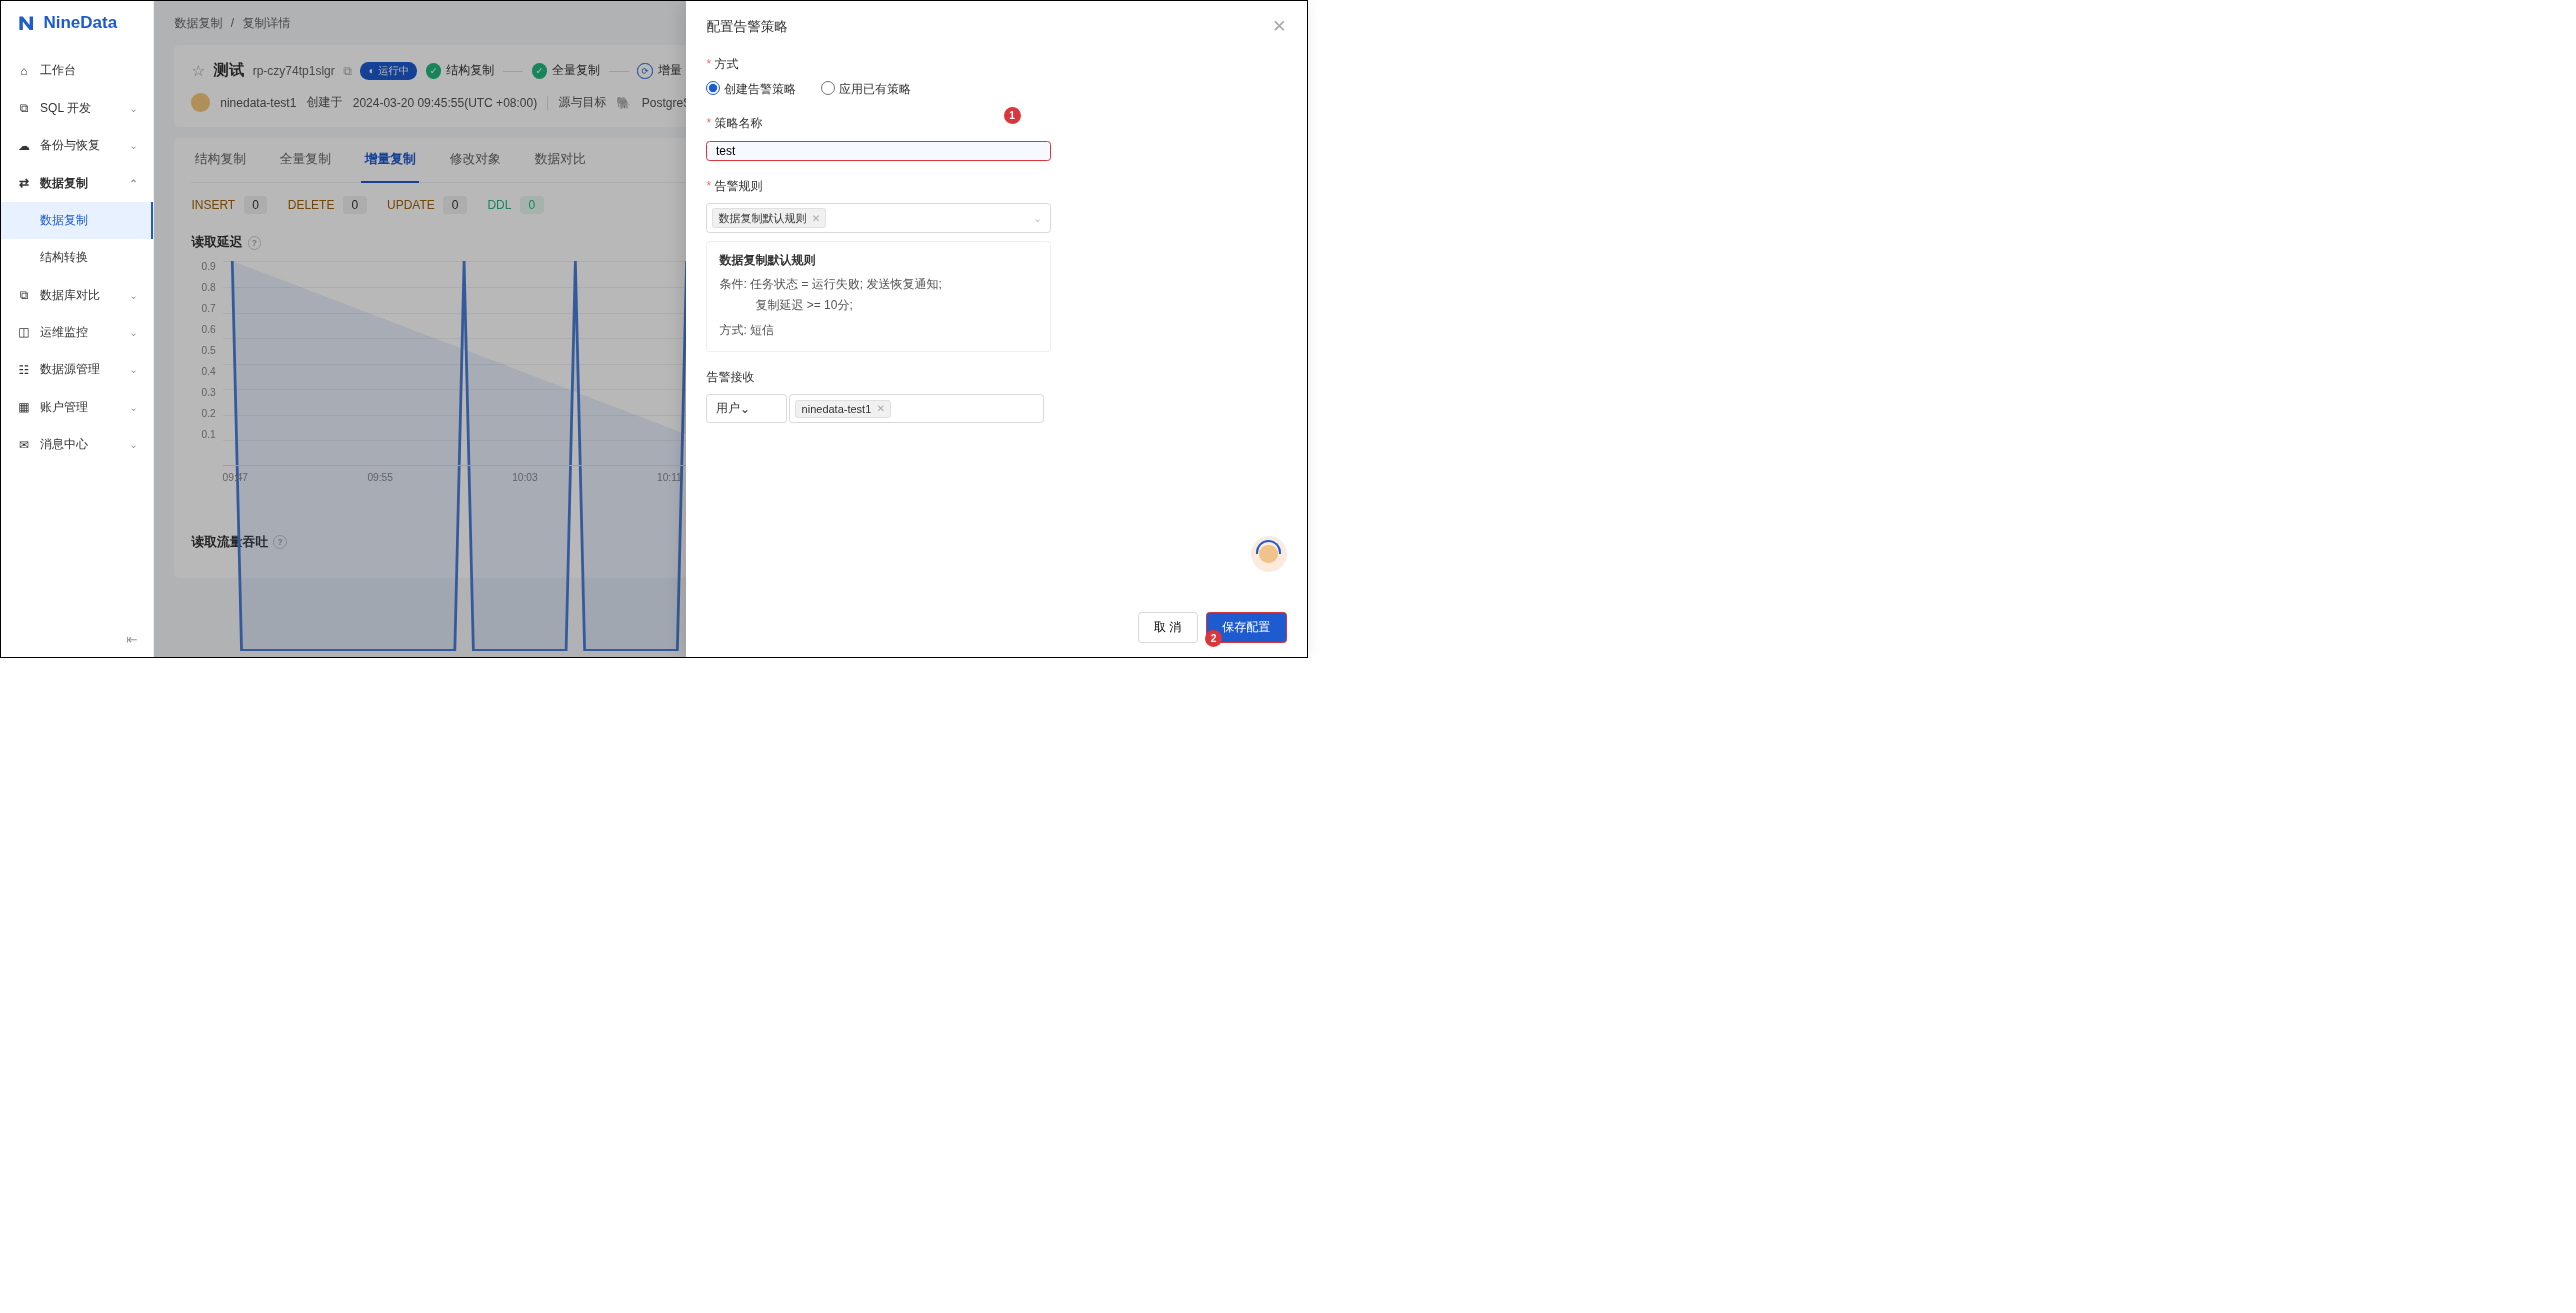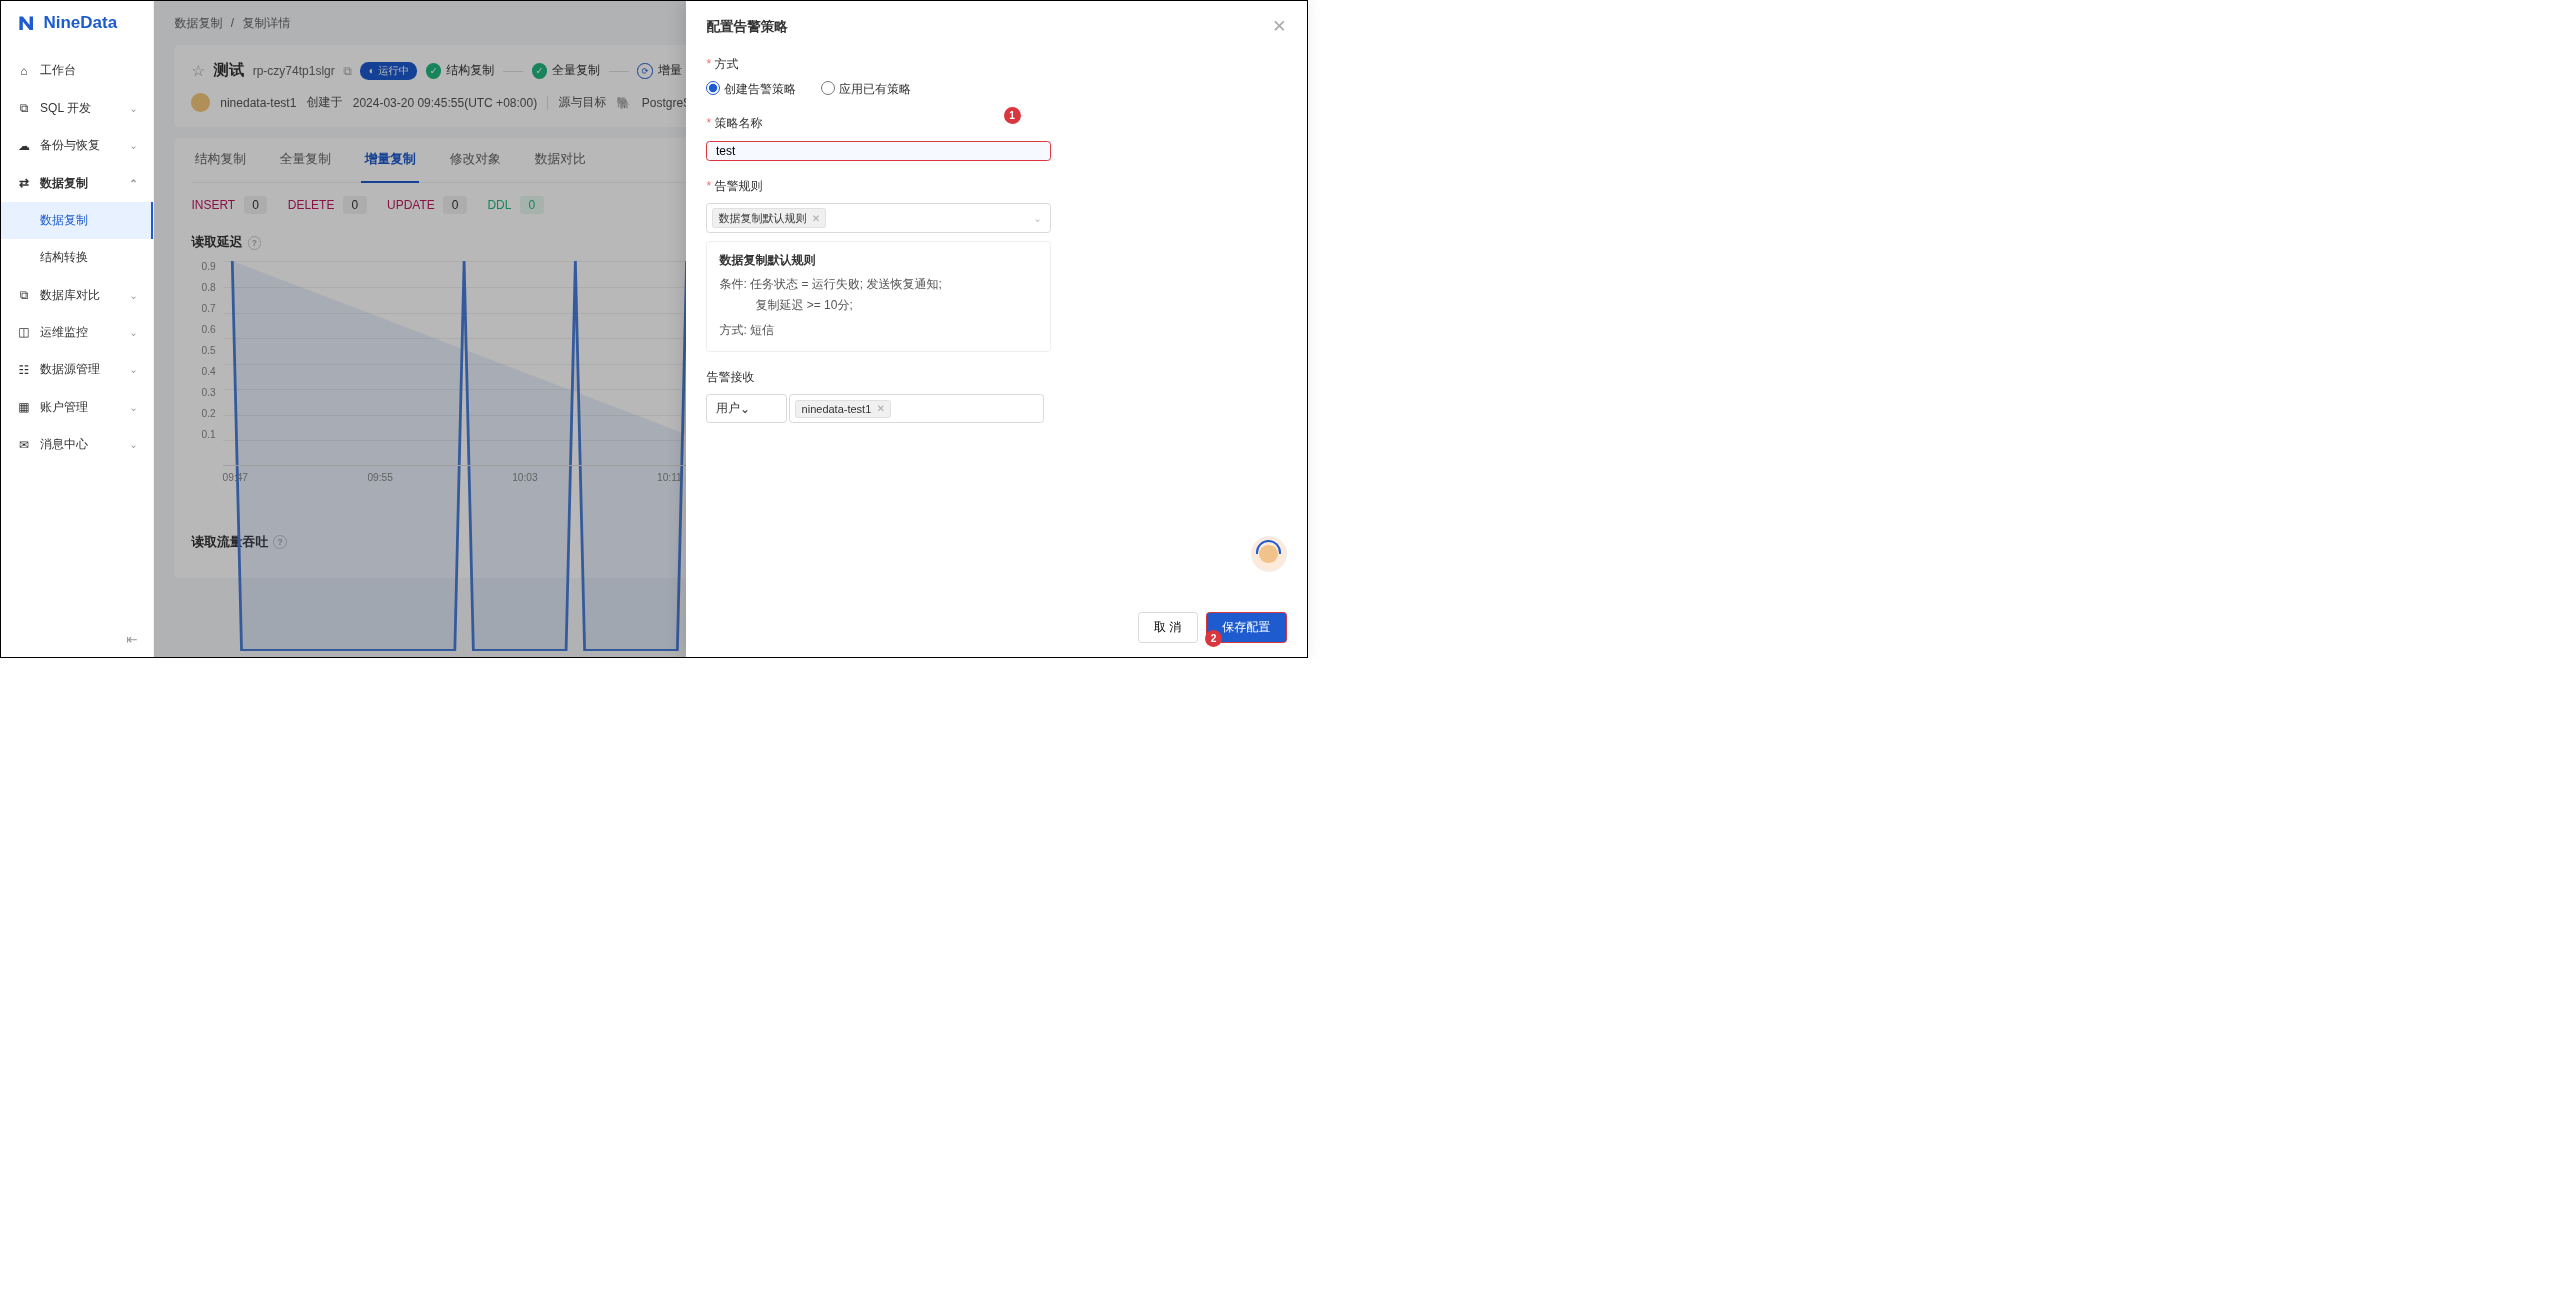--- a/index.html
+++ b/index.html
@@ -42,21 +42,21 @@
 .pg-icon { color: #336791; font-size: 12px; }
 
 .tabs-card { background: #fff; margin: 0 20.4px; border-radius: 5.1px; padding: 0 17px 17px; }
 .tabs { display: flex; gap: 27px; border-bottom: 0.9px solid #f0f0f0; }
 .tab { padding: 13.6px 3.4px; cursor: pointer; font-size: 12.8px; color: #666; position: relative; }
 .tab.active { color: #1d5bcf; font-weight: 600; }
 .tab.active::after { content: ""; position: absolute; bottom: -0.9px; left: 0; right: 0; height: 1.7px; background: #1d5bcf; }
 
 .stats-row { display: flex; gap: 20.4px; padding: 13.6px 0; }
 .stat-item { display: flex; align-items: center; gap: 8.5px; font-size: 12px; }
-.stat-label { color: #be185d; }
+.stat-label { color: #a16207; }
 .stat-value { background: #f0f0f0; padding: 1.7px 8.5px; border-radius: 3.4px; color: #333; }
 .stat-item.ddl .stat-label { color: #22b87e; }
 .stat-item.ddl .stat-value { background: #e7f7ef; color: #22b87e; }
 
 .chart-section { padding-top: 6.8px; }
 .chart-header { display: flex; align-items: center; justify-content: space-between; margin-bottom: 10.2px; }
 .chart-title { font-size: 12.8px; font-weight: 600; display: flex; align-items: center; gap: 5.1px; }
 .help-icon { width: 13.6px; height: 13.6px; border: 0.9px solid #ccc; border-radius: 50%; display: inline-flex; align-items: center; justify-content: center; font-size: 8.5px; color: #aaa; }
 .chart-link { color: #1d5bcf; font-size: 12px; cursor: pointer; }
 .chart-body { height: 230px; position: relative; display: flex; }
@@ -70,21 +70,21 @@
 .chart-legend .legline { display: inline-block; width: 15.3px; height: 1.7px; background: #1d5bcf; vertical-align: middle; margin-right: 5.1px; }
 
 .chart-section2 .chart-link { color: #1d5bcf; }
 
 
 .dim { position: absolute; inset: 0; background: rgba(0,0,0,0.28); }
 
 
 .drawer { position: absolute; top: 0; right: 0; bottom: 0; width: 621px; background: #fff; box-shadow: -3.4px 0 17px rgba(0,0,0,0.15); display: flex; flex-direction: column; }
 .drawer-header { display: flex; align-items: center; justify-content: space-between; padding: 15.3px 20.4px; }
-.drawer-title { font-size: 13.6px; font-weight: 700; }
+.drawer-title { font-size: 13.6px; font-weight: 400; }
 .close-btn { font-size: 17px; color: #aaa; cursor: pointer; background: none; border: none; }
 .drawer-body { flex: 1; padding: 3.4px 20.4px 0; overflow-y: auto; }
 .form-item { margin-bottom: 17px; }
 .form-label { display: block; margin-bottom: 8.5px; font-size: 12px; }
 .form-label .req { color: #f56c6c; margin-right: 3.4px; }
 .radio-group { display: flex; gap: 25.5px; margin-top:3.4px; }
 .radio { display: flex; align-items: flex-start; gap: 4px; cursor: pointer; font-size: 12px; }
 .radio input { width: 13.6px; height: 13.6px; accent-color: #1d5bcf; }
 .text-input { width: 345px; height: 20px; padding: 0 8.5px; border: 1.7px solid #d9363e; border-radius: 3.4px; font-size: 12px; background: #f6f9ff; outline: none; }
 .select-box { width: 345px; min-height: 29px; border: 0.9px solid #d9d9d9; border-radius: 3.4px; padding: 3.4px 24px 3.4px 5.1px; display: flex; align-items: center; position: relative; }

